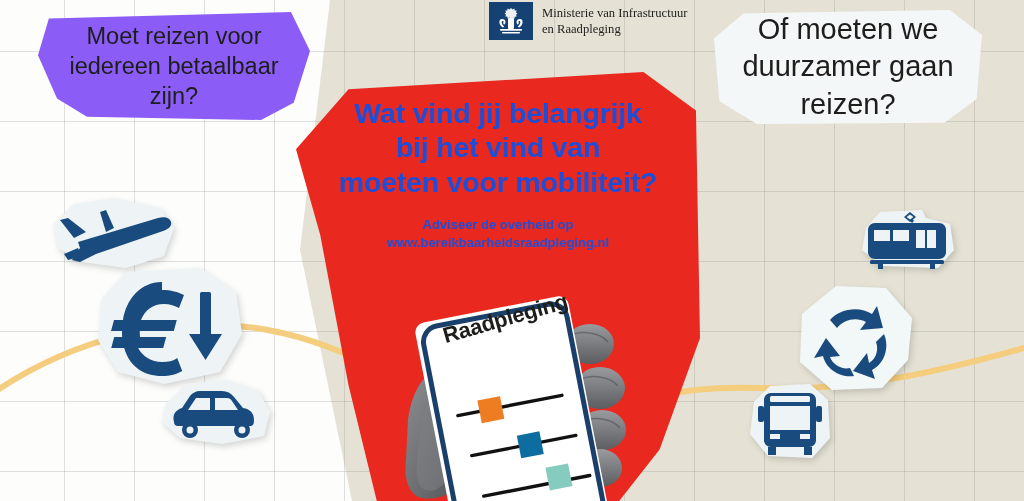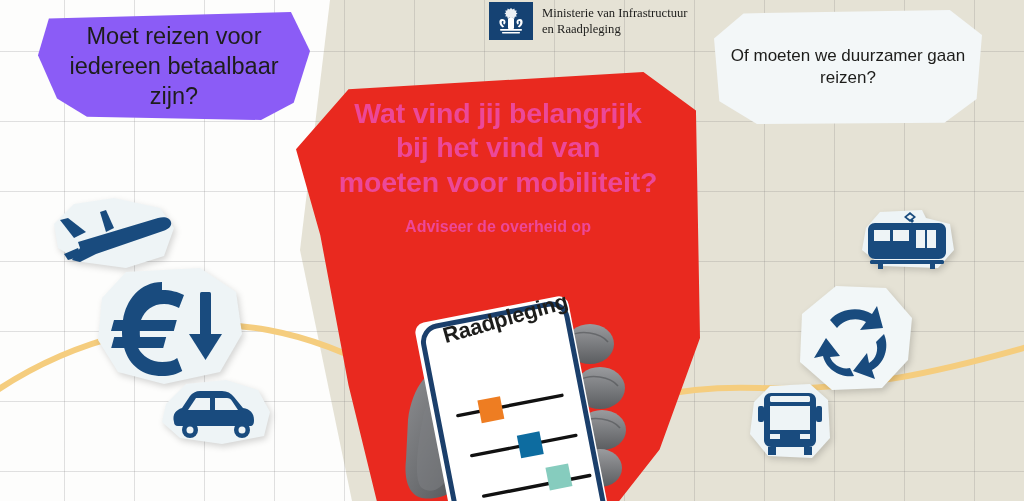--- a/index.html
+++ b/index.html
@@ -53,21 +53,21 @@
     left:38px;top:12px;width:272px;height:108px;
     background:#8b5cf6;
     clip-path:polygon(4% 6%, 93% 0%, 100% 36%, 94% 84%, 82% 100%, 18% 97%, 7% 80%, 0% 40%);
     font-size:23.5px;
     padding:0 16px;box-sizing:border-box;
   }
   .bubble-right{
     left:714px;top:10px;width:268px;height:114px;
     background:#f3f7f8;
     clip-path:polygon(11% 3%, 88% 0%, 100% 22%, 98% 78%, 86% 99%, 16% 100%, 2% 80%, 0% 25%);
-    font-size:17px;
+    font-size:29px;
     padding:0 16px;box-sizing:border-box;
   }
 
   
   .ministry{
     position:absolute;left:489px;top:2px;
     display:flex;align-items:flex-start;gap:9px;
   }
   .ministry .crest{
     width:44px;height:38px;background:#154273;
@@ -81,29 +81,29 @@
 
   
   .redshape{
     position:absolute;left:296px;top:72px;width:404px;height:429px;
     background:#e9291f;
     clip-path:polygon(13% 4%, 86% 0%, 99% 9%, 100% 62%, 90% 88%, 80% 100%, 20% 100%, 13% 73%, 6% 38%, 0% 18%);
     filter:drop-shadow(2px 3px 4px rgba(0,0,0,.13));
   }
   .redtext{
     position:absolute;left:296px;top:72px;width:404px;
-    text-align:center;color:#ec4899;
+    text-align:center;color:#1d4ed8;
   }
   .headline{
     font-size:28.5px;font-weight:bold;line-height:1.21;
     padding:24px 20px 0 20px;letter-spacing:-.2px;
   }
   .headline .ln{display:block;}
   .sub{
-    font-size:16px;font-weight:bold;line-height:1.32;
+    font-size:13px;font-weight:bold;line-height:1.32;
     padding:17px 12px 0 12px;
   }
   .sub .ln{display:block;}
 
   
   .phonewrap{
     position:absolute;left:404px;top:300px;width:226px;height:201px;
   }
   .hand{
     position:absolute;left:0;top:0;width:226px;height:201px;
@@ -257,20 +257,21 @@
 
   <div class="redshape"></div>
   <div class="redtext">
     <div class="headline">
       <span class="ln">Wat vind jij belangrijk</span>
       <span class="ln">bij het vind van</span>
       <span class="ln">moeten voor mobiliteit?</span>
     </div>
     <div class="sub">
       <span class="ln">Adviseer de overheid op</span>
+      <span class="ln">www.bereikbaarheidsraadpleging.nl</span>
     </div>
   </div>
 
   <div class="phonewrap">
 
     <svg class="hand" viewBox="0 0 226 201">
       <defs>
         <linearGradient id="skin" x1="0" y1="0" x2="1" y2="1">
           <stop offset="0%" stop-color="#8f9093"></stop>
           <stop offset="55%" stop-color="#6c6e71"></stop>

